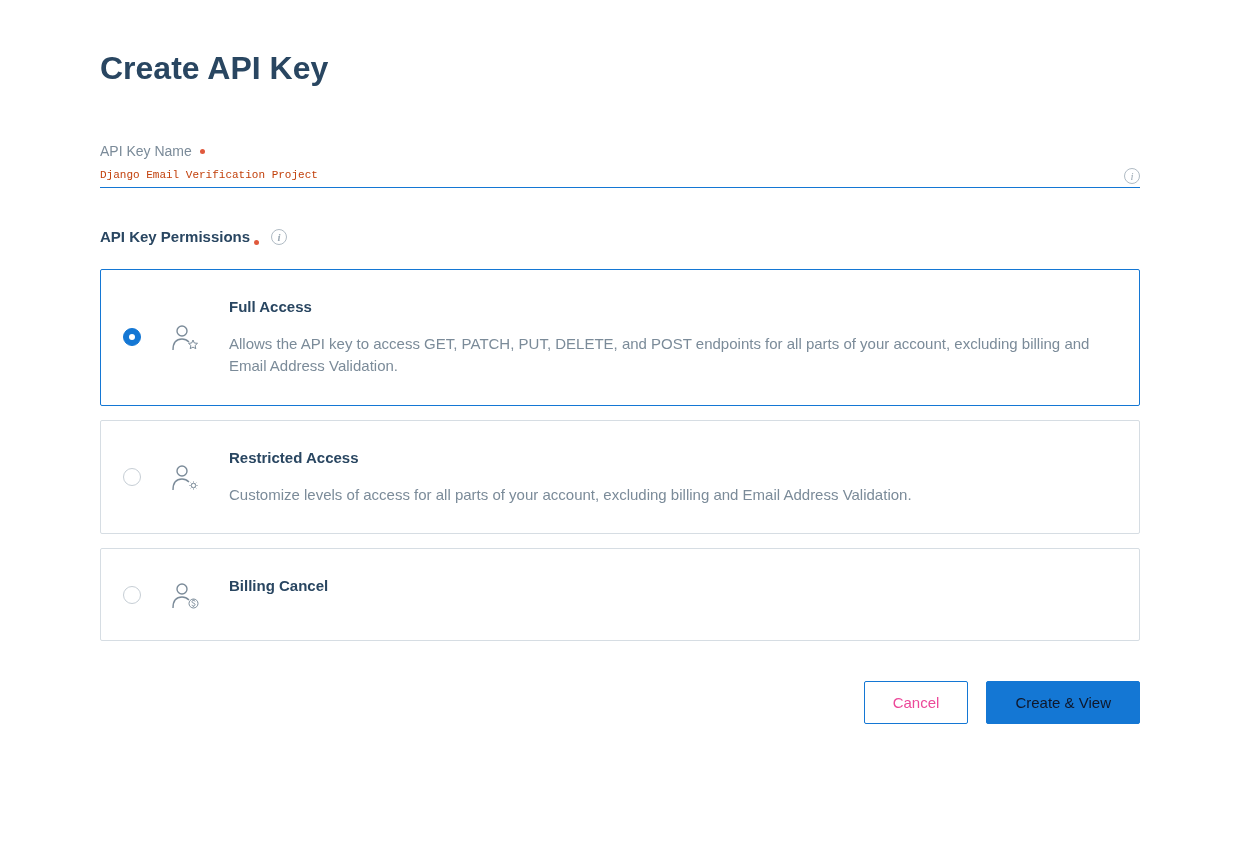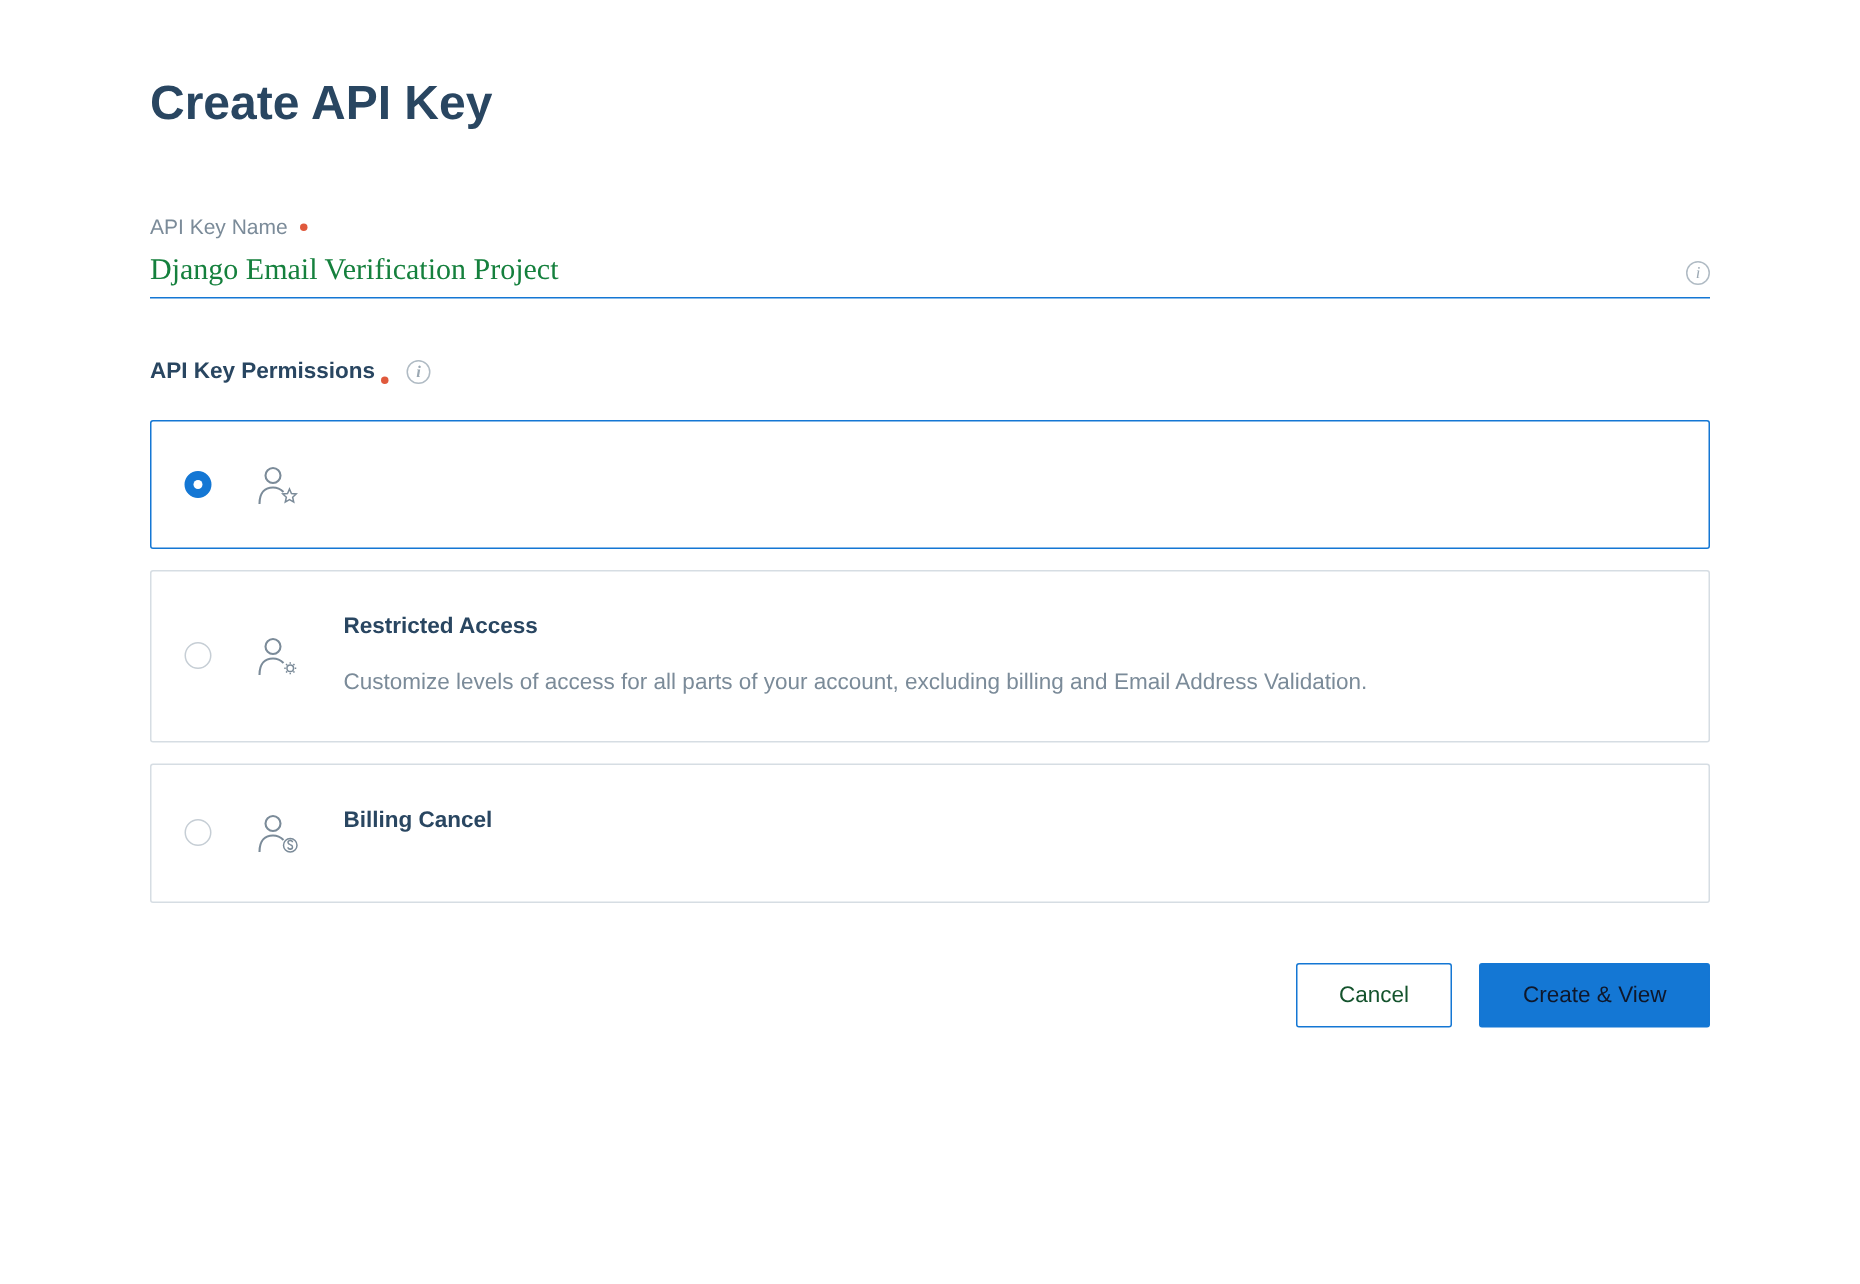--- a/index.html
+++ b/index.html
@@ -45,27 +45,27 @@
       position: relative;
       display: flex;
       align-items: center;
       border-bottom: 1.5px solid #1477d4;
       padding-bottom: 0;
     }
 
     .text-input {
       border: none;
       outline: none;
-      font-size: 20px;
-      color: #15803d;
+      font-size: 11px;
+      color: #c2410c;
       flex: 1;
       padding: 4px 0 6px 0;
       background: transparent;
       width: 100%;
-      font-family: Liberation Serif, serif;
+      font-family: Liberation Mono, monospace;
     }
 
     .info-icon {
       width: 16px;
       height: 16px;
       border-radius: 50%;
       border: 1px solid #b0bbc4;
       display: inline-flex;
       align-items: center;
       justify-content: center;
@@ -172,21 +172,21 @@
       font-size: 15px;
       border-radius: 2px;
       cursor: pointer;
       border: 1px solid transparent;
       font-family: inherit;
     }
 
     .btn-secondary {
       background: #ffffff;
       border-color: #1477d4;
-      color: #14532d;
+      color: #ec4899;
     }
 
     .btn-primary {
       background: #1477d4;
       border-color: #1477d4;
       color: #0f172a;
     }
 
     svg { display: block; }
     .user-icon-svg { stroke: #7b8b99; fill: none; stroke-width: 1.4; }
@@ -217,20 +217,24 @@
   <div class="perm-card selected">
     <div class="perm-radio-outer">
       <div class="perm-radio-inner"></div>
     </div>
     <div class="perm-icon">
       <svg class="user-icon-svg" viewBox="0 0 28 28" width="28" height="28">
         <circle cx="11" cy="8" r="5"></circle>
         <path d="M2 27 C2 19 6 16 11 16 C14 16 16 17 18 19"></path>
         <path d="M22 17 L23.3 20 L26.5 20.3 L24.1 22.5 L24.8 25.7 L22 24.1 L19.2 25.7 L19.9 22.5 L17.5 20.3 L20.7 20 Z" stroke-width="1"></path>
       </svg>
+    </div>
+    <div class="perm-body">
+      <div class="perm-title">Full Access</div>
+      <div class="perm-desc">Allows the API key to access GET, PATCH, PUT, DELETE, and POST endpoints for all parts of your account, excluding billing and Email Address Validation.</div>
     </div>
   </div>
 
   <div class="perm-card">
     <div class="perm-radio-outer">
       
     </div>
     <div class="perm-icon">
       <svg class="user-icon-svg" viewBox="0 0 28 28" width="28" height="28">
         <circle cx="11" cy="8" r="5"></circle>

